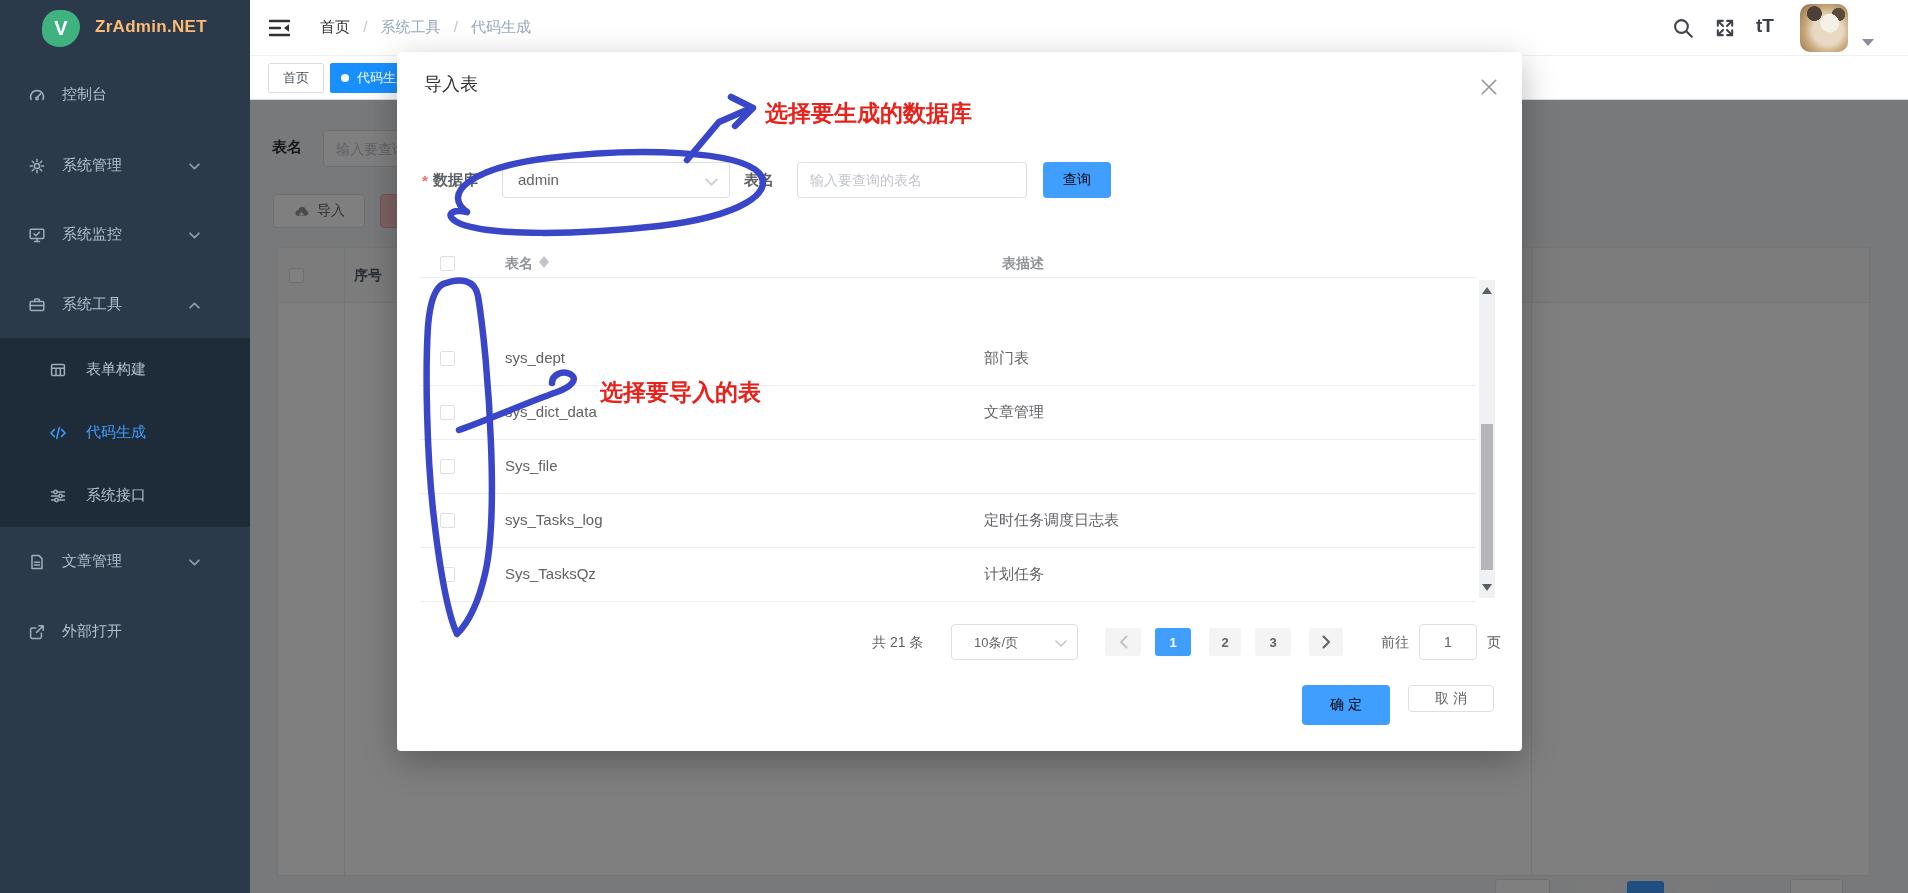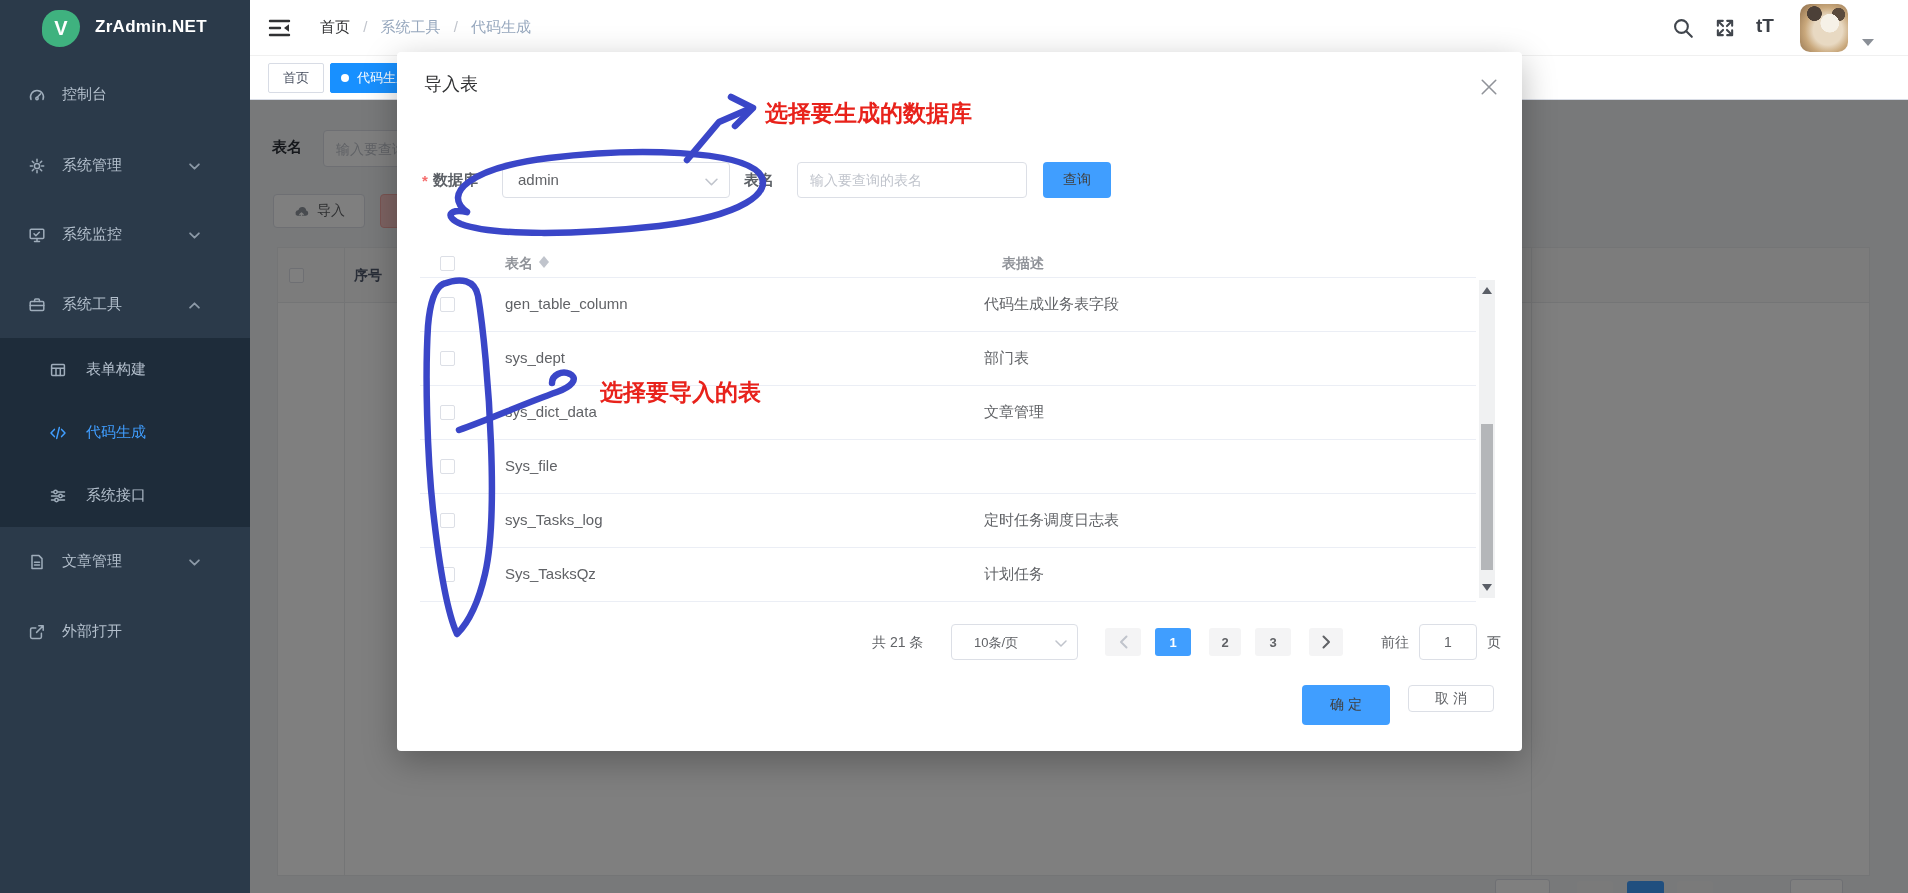--- a/index.html
+++ b/index.html
@@ -5,21 +5,21 @@
   html,body{margin:0;padding:0;background:#e8eaed;}
   *{box-sizing:border-box;font-family:"Liberation Sans","DejaVu Sans",sans-serif;}
   .screen{position:relative;width:1908px;height:893px;background:#f0f2f5;overflow:hidden;}
 
   
   .sidebar{position:absolute;left:0;top:0;width:250px;height:893px;background:#2b3a4a;z-index:30;}
   .logo-row{position:absolute;left:0;top:0;width:250px;height:56px;display:flex;align-items:center;}
   .logo-mark{position:absolute;left:42px;top:10px;width:38px;height:37px;background:#3fb27f;
     border-radius:46% 50% 58% 50%/52% 48% 60% 44%;display:flex;align-items:center;justify-content:center;
     color:#fff;font-weight:bold;font-size:20px;}
-  .brand-name{position:absolute;left:95px;top:17px;color:#ffffff;font-size:17px;font-weight:bold;letter-spacing:.3px;}
+  .brand-name{position:absolute;left:95px;top:17px;color:#fdba74;font-size:17px;font-weight:bold;letter-spacing:.3px;}
   .side-item{position:absolute;left:0;width:228px;height:56px;color:#b3bfcc;font-size:15px;cursor:pointer;}
   .side-item .lbl{position:absolute;left:62px;top:18px;}
   .side-item .ic{position:absolute;left:28px;top:19px;width:18px;height:18px;}
   .side-item .chev{position:absolute;right:28px;top:25px;width:11px;height:7px;}
   .submenu{position:absolute;left:0;top:338px;width:250px;height:189px;background:#1e2c3a;}
   .sub-item{position:absolute;left:0;width:250px;height:63px;color:#b3bfcc;font-size:15px;cursor:pointer;}
   .sub-item .lbl{position:absolute;left:86px;top:22px;}
   .sub-item .ic{position:absolute;left:49px;top:23px;width:18px;height:18px;}
   .sub-item.active{color:#409eff;}
   svg.lineic{stroke:#9fadbb;fill:none;stroke-width:1.5;stroke-linecap:round;stroke-linejoin:round;}
@@ -76,21 +76,21 @@
   .m-close{position:absolute;right:24px;top:26px;width:18px;height:18px;cursor:pointer;}
   .req{position:absolute;left:25px;top:120px;color:#f56c6c;font-weight:bold;font-size:15px;}
   .m-label{position:absolute;top:110px;line-height:36px;font-size:15px;font-weight:bold;color:#5c6066;}
   .m-select{position:absolute;left:105px;top:110px;width:228px;height:36px;border:1px solid #dcdfe6;border-radius:4px;
     background:#fff;cursor:pointer;}
   .m-select .val{position:absolute;left:15px;top:8px;font-size:15px;color:#606266;}
   .m-select .sel-chev{position:absolute;right:11px;top:15px;width:13px;height:8px;}
   .m-input{position:absolute;left:400px;top:110px;width:230px;height:36px;border:1px solid #dcdfe6;border-radius:4px;
     padding:0 12px;font-size:14px;color:#606266;outline:none;}
   .m-input::placeholder{color:#c0c4cc;}
-  .btn-primary{background:#409eff;color:#404040;border:none;border-radius:4px;font-size:14px;cursor:pointer;}
+  .btn-primary{background:#409eff;color:#000000;border:none;border-radius:4px;font-size:14px;cursor:pointer;}
   .m-search{position:absolute;left:646px;top:110px;width:68px;height:36px;}
   .mh-cb{position:absolute;left:43px;top:204px;}
   .mh-text{position:absolute;top:197px;font-size:14px;font-weight:bold;color:#909399;line-height:28px;}
   .sortcaret{display:inline-block;width:0;height:0;border-left:5px solid transparent;border-right:5px solid transparent;margin-left:6px;}
   .sc-up{border-bottom:6px solid #c0c4cc;vertical-align:6px;}
   .sc-dn{border-top:6px solid #c0c4cc;vertical-align:0px;margin-left:-10px;}
   .m-rows{position:absolute;left:23px;top:225px;width:1056px;height:324px;border-top:1px solid #ebeef5;}
   .mrow{position:absolute;left:0;width:100%;height:54px;border-bottom:1px solid #ebeef5;cursor:pointer;}
   .mrow .cb{position:absolute;left:20px;top:19px;}
   .mrow .tname{position:absolute;left:85px;top:17px;font-size:15px;color:#606266;}
@@ -295,25 +295,20 @@
     </div>
     <span class="m-label" style="left:347px">表名</span>
     <input class="m-input" placeholder="输入要查询的表名" style="">
     <button class="btn-primary m-search">查询</button>
 
     <div class="cb mh-cb"></div>
     <span class="mh-text" style="left:108px"><span>表名</span><span class="sortcaret sc-up"></span><span class="sortcaret sc-dn"></span></span>
     <span class="mh-text" style="left:605px">表描述</span>
 
     <div class="m-rows">
-      <div class="mrow" style="top:0">
-        <div class="cb"></div>
-        <span class="tname">gen_table_column</span>
-        <span class="tdesc">代码生成业务表字段</span>
-      </div>
       <div class="mrow" style="top:54px">
         <div class="cb"></div>
         <span class="tname">sys_dept</span>
         <span class="tdesc">部门表</span>
       </div>
       <div class="mrow" style="top:108px">
         <div class="cb"></div>
         <span class="tname">sys_dict_data</span>
         <span class="tdesc">文章管理</span>
       </div>

